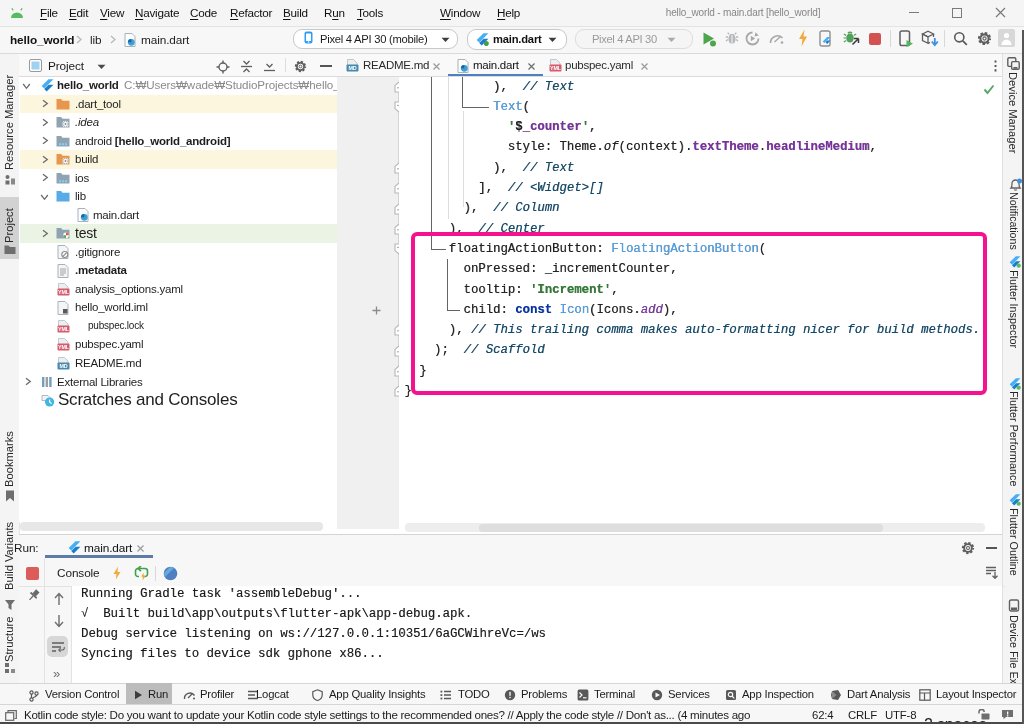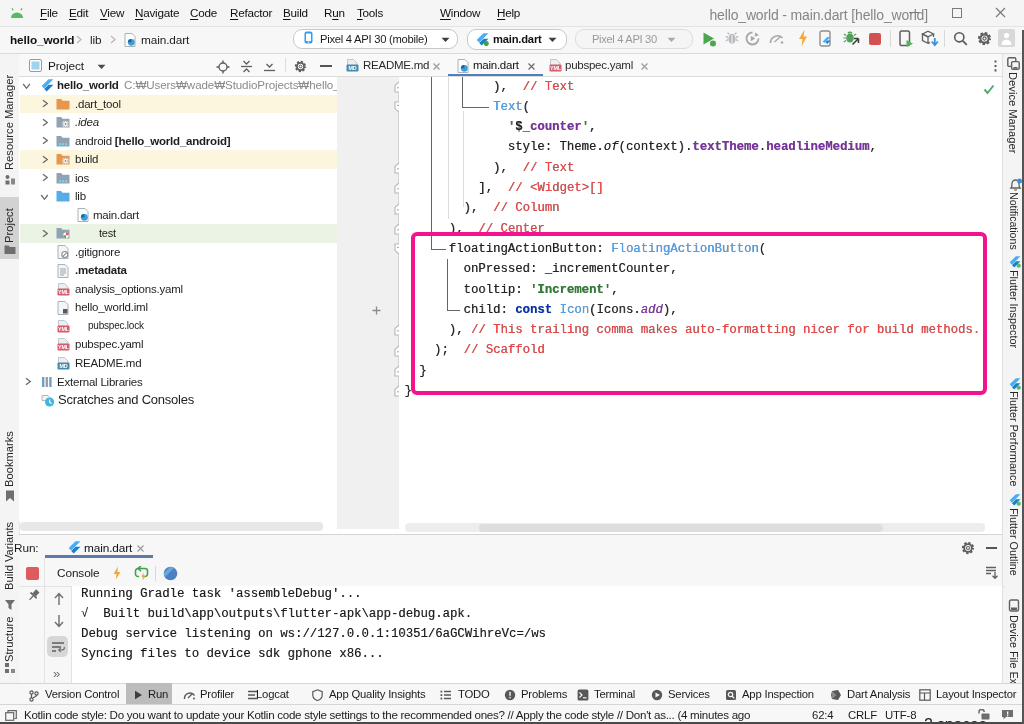--- a/index.html
+++ b/index.html
@@ -5,21 +5,21 @@
 html,body{margin:0;padding:0;}
 body{width:1024px;height:724px;overflow:hidden;font-family:"Liberation Sans",sans-serif;background:#fff;position:relative;letter-spacing:-0.1px;}
 #app{position:absolute;left:0;top:0;width:1024px;height:724px;}
 .abs{position:absolute;}
 .t12{font-size:12px;color:#1d1d1d;}
 .vtextL{writing-mode:vertical-rl;transform:rotate(180deg);font-size:11.2px;color:#262626;letter-spacing:0px;}
 .vtextR{writing-mode:vertical-rl;font-size:11.2px;color:#262626;letter-spacing:0px;}
 pre{margin:0;font-family:"Liberation Mono",monospace;letter-spacing:0;}
 .u{text-decoration:underline;text-underline-offset:2px;}
 svg{display:block;}
-.cm{color:#ef4444;}
+.cm{color:#0c4a6e;font-style:italic;}
 .cls{color:#4da2ee;}
 .kw{color:#0033b3;font-weight:bold;}
 .str{color:#2e7d32;font-weight:600;}
 .pur{color:#7b2fa3;font-weight:600;}
 .puri{color:#7b2fa3;font-style:italic;}
 .dol{color:#222;font-weight:600;}
 .itl{font-style:italic;}
 </style>
 </head>
 <body>
@@ -40,21 +40,21 @@
 <span class="abs" style="left:135px;"><span class="u">N</span>avigate</span>
 <span class="abs" style="left:190px;"><span class="u">C</span>ode</span>
 <span class="abs" style="left:230px;"><span class="u">R</span>efactor</span>
 <span class="abs" style="left:283px;"><span class="u">B</span>uild</span>
 <span class="abs" style="left:324px;">R<span class="u">u</span>n</span>
 <span class="abs" style="left:357px;"><span class="u">T</span>ools</span>
 <span class="abs" style="left:400px;margin-top:24px;">VC<span class="u">S</span></span>
 <span class="abs" style="left:440px;"><span class="u">W</span>indow</span>
 <span class="abs" style="left:497px;"><span class="u">H</span>elp</span>
 </div>
-<div class="abs" style="left:530px;top:7px;width:370px;text-align:right;font-size:14px;color:#868686;letter-spacing:-0.15px;padding-left:28px;">hello_world - main.dart [hello_world]</div>
+<div class="abs" style="left:530px;top:7px;width:370px;text-align:center;font-size:10px;color:#868686;letter-spacing:-0.15px;padding-left:28px;">hello_world - main.dart [hello_world]</div>
 <div class="abs" style="left:909px;top:12px;width:10px;height:1.4px;background:#7a7a7a;"></div>
 <div class="abs" style="left:952px;top:8px;width:8px;height:8px;border:1.2px solid #7a7a7a;"></div>
 <svg class="abs" style="left:995px;top:7px;" width="11" height="11" viewBox="0 0 11 11">
       <path d="M1 1 L10 10 M10 1 L1 10" stroke="#7a7a7a" stroke-width="1.2"></path>
     </svg>
 
 <div class="abs" style="left:0;top:27px;width:1024px;height:26px;background:#f7f7f7;border-bottom:1px solid #dadada;"></div>
 <div class="abs" style="left:10px;top:33px;font-size:11.8px;color:#111;font-weight:bold;">hello_world</div>
 <svg class="abs" style="left:76px;top:35px;" width="6" height="9" viewBox="0 0 6 9">
       <path d="M1 1 L5 4.5 L1 8" stroke="#b5b5b5" stroke-width="1.2" fill="none"></path>
@@ -417,21 +417,21 @@
 <div class="abs" style="left:20px;top:148.2px;width:317px;height:18.5px;background:#eaf3e4;"></div>
 <svg class="abs" style="left:41px;top:152.9px;" width="8" height="9" viewBox="0 0 8 9">
         <path d="M2 1.2 L6.3 4.5 L2 7.8" stroke="#6b6b6b" stroke-width="1.3" fill="none"></path>
       </svg>
 <svg class="abs" style="left:56px;top:151.4px;" width="14" height="12" viewBox="0 0 14 12">
         <path d="M0.5 1 h4.6 l1.4 1.7 h7 v8.8 h-13 z" fill="#8fa3b2"></path>
         <circle cx="10" cy="8.3" r="2.8" fill="#fff"></circle>
         <path d="M10 5.5 A2.8 2.8 0 0 1 12.8 8.3 L10 8.3 Z" fill="#e05555"></path>
         <path d="M10 11.1 A2.8 2.8 0 0 1 7.2 8.3 L10 8.3 Z" fill="#57aa4f"></path>
       </svg>
-<div class="abs" style="left:75px;top:148.2px;height:18.5px;line-height:18.5px;font-size:11px;color:#1e1e1e;letter-spacing:-0.22px;white-space:nowrap;margin-left:24px;">test</div>
+<div class="abs" style="left:75px;top:148.2px;height:18.5px;line-height:18.5px;font-size:14px;color:#1e1e1e;letter-spacing:-0.22px;white-space:nowrap;">test</div>
 <svg class="abs" style="left:57px;top:169.1px;" width="12" height="14" viewBox="0 0 12 14">
         <path d="M1 0.5 h7 l3 3 v10 h-10 z" fill="#f4f5f6" stroke="#a9b2ba" stroke-width="1"></path>
         <circle cx="7.8" cy="9.5" r="3" fill="#fff" stroke="#8a8a8a" stroke-width="1.1"></circle>
         <line x1="5.7" y1="11.6" x2="9.9" y2="7.4" stroke="#8a8a8a" stroke-width="1.1"></line>
       </svg>
 <div class="abs" style="left:75px;top:166.8px;height:18.5px;line-height:18.5px;font-size:11.5px;color:#1e1e1e;letter-spacing:-0.22px;white-space:nowrap;">.gitignore</div>
 <svg class="abs" style="left:57px;top:187.6px;" width="12" height="14" viewBox="0 0 12 14">
         <path d="M1 0.5 h7 l3 3 v10 h-10 z" fill="#f4f5f6" stroke="#a9b2ba" stroke-width="1"></path>
         <path d="M3 5 h6 M3 7 h6 M3 9 h6 M3 11 h4" stroke="#9aa3ab" stroke-width="1"></path>
       </svg>
@@ -472,21 +472,21 @@
         <rect x="1" y="1" width="2.4" height="10" fill="#6f9fc4"></rect>
         <rect x="4.6" y="1" width="2.4" height="10" fill="#9e9e9e"></rect>
         <rect x="8.2" y="1" width="2.4" height="10" fill="#6f9fc4"></rect>
       </svg>
 <div class="abs" style="left:57px;top:296.5px;height:18.5px;line-height:18.5px;font-size:11.5px;color:#1e1e1e;letter-spacing:-0.22px;white-space:nowrap;">External Libraries</div>
 <svg class="abs" style="left:41px;top:317.8px;" width="14" height="13" viewBox="0 0 14 13">
         <path d="M1 1.5 h6 l2 2 v3 h-8 z" fill="#f2f3f4" stroke="#a9b2ba" stroke-width="0.9"></path>
         <circle cx="8.6" cy="8" r="4.6" fill="#40b6e0"></circle>
         <path d="M8.6 5.4 V8 L10.6 9.6" stroke="#fff" stroke-width="1.2" fill="none"></path>
       </svg>
-<div class="abs" style="left:58px;top:315.0px;height:18.5px;line-height:18.5px;font-size:13px;color:#1e1e1e;letter-spacing:-0.22px;white-space:nowrap;">Scratches and Consoles</div>
+<div class="abs" style="left:58px;top:315.0px;height:18.5px;line-height:18.5px;font-size:17px;color:#1e1e1e;letter-spacing:-0.22px;white-space:nowrap;">Scratches and Consoles</div>
 </div>
 
 <div class="abs" style="left:337px;top:76px;width:62px;height:453px;background:#f0f0f0;"></div>
 <div id="foldicons">
 <div class="abs" style="left:398px;top:86.8px;width:1px;height:304.5px;background:#d4d4d4;"></div>
 <svg class="abs" style="left:393.5px;top:80.8px;" width="10" height="12" viewBox="0 0 10 12">
         <path d="M1 4.4 L5 1 L9 4.4 V11 H1 Z" fill="#ffffff" stroke="#b3b7bb" stroke-width="1.1"></path>
         <line x1="3" y1="6.8" x2="7" y2="6.8" stroke="#a8acb0" stroke-width="1.1"></line>
       </svg>
 <svg class="abs" style="left:393.5px;top:161.9px;" width="10" height="12" viewBox="0 0 10 12">

